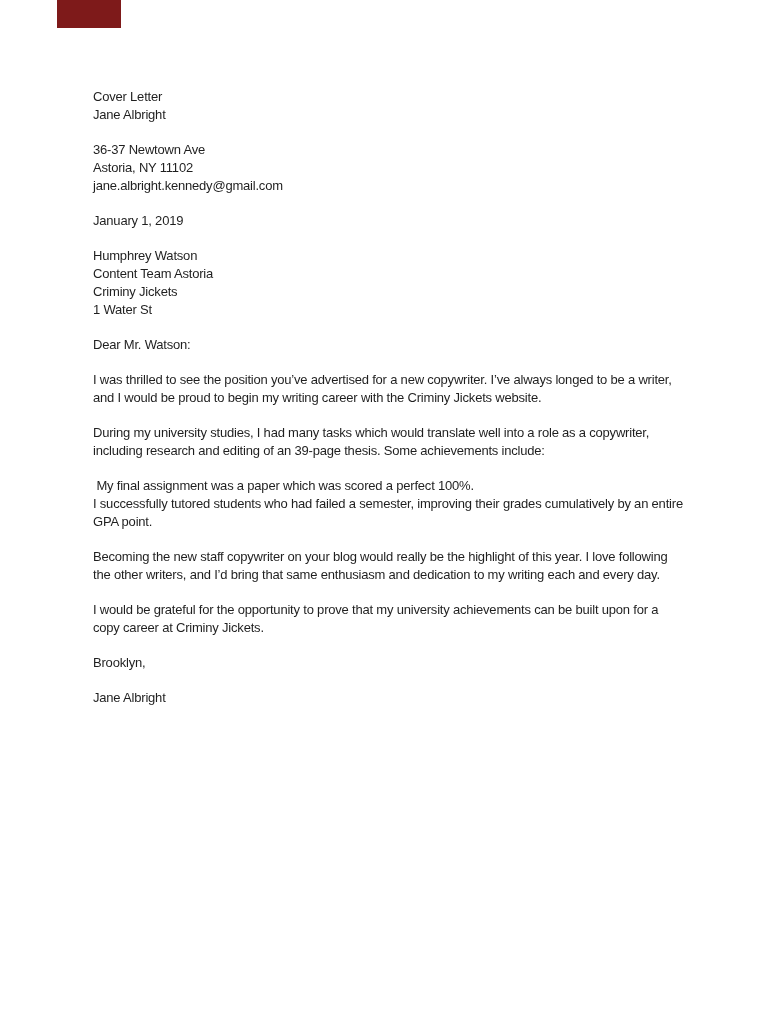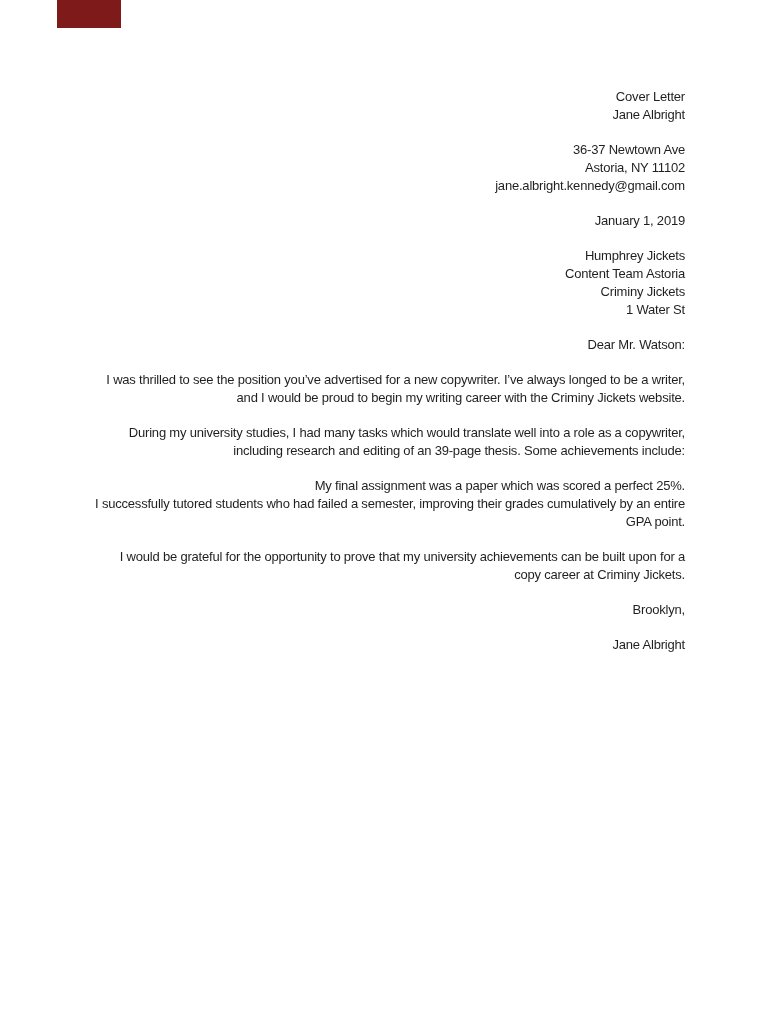--- a/index.html
+++ b/index.html
@@ -14,21 +14,20 @@
     overflow: hidden;
     position: relative;
   }
   .page {
     position: absolute;
     left: 0;
     top: 0;
     width: 768px;
     height: 1024px;
     background: #ffffff;
-    text-align: right;
   }
   .corner-marker {
     position: absolute;
     left: 57px;
     top: 0;
     width: 64px;
     height: 28px;
     background: #7e1a1a;
   }
   .letter {
@@ -68,43 +67,46 @@
       <p>36-37 Newtown Ave</p>
       <p>Astoria, NY 11102</p>
       <p>jane.albright.kennedy@gmail.com</p>
     </div>
 
     <div class="block">
       <p>January 1, 2019</p>
     </div>
 
     <div class="block">
-      <p>Humphrey Jickets</p>
+      <p>Humphrey Watson</p>
       <p>Content Team Astoria</p>
       <p>Criminy Jickets</p>
       <p>1 Water St</p>
     </div>
 
     <div class="block">
       <p>Dear Mr. Watson:</p>
     </div>
 
     <div class="block">
       <p>I was thrilled to see the position you’ve advertised for a new copywriter. I’ve always longed to be a writer, and I would be proud to begin my writing career with the Criminy Jickets website.</p>
     </div>
 
     <div class="block">
       <p>During my university studies, I had many tasks which would translate well into a role as a copywriter, including research and editing of an 39-page thesis. Some achievements include:</p>
     </div>
 
     <div class="block">
-      <p> My final assignment was a paper which was scored a perfect 25%.</p>
+      <p> My final assignment was a paper which was scored a perfect 100%.</p>
       <p>I successfully tutored students who had failed a semester, improving their grades cumulatively by an entire GPA point.</p>
     </div>
 
+    <div class="block">
+      <p>Becoming the new staff copywriter on your blog would really be the highlight of this year. I love following the other writers, and I’d bring that same enthusiasm and dedication to my writing each and every day.</p>
+    </div>
 
     <div class="block">
       <p>I would be grateful for the opportunity to prove that my university achievements can be built upon for a copy career at Criminy Jickets.</p>
     </div>
 
     <div class="block">
       <p>Brooklyn,</p>
     </div>
 
     <div class="block">

